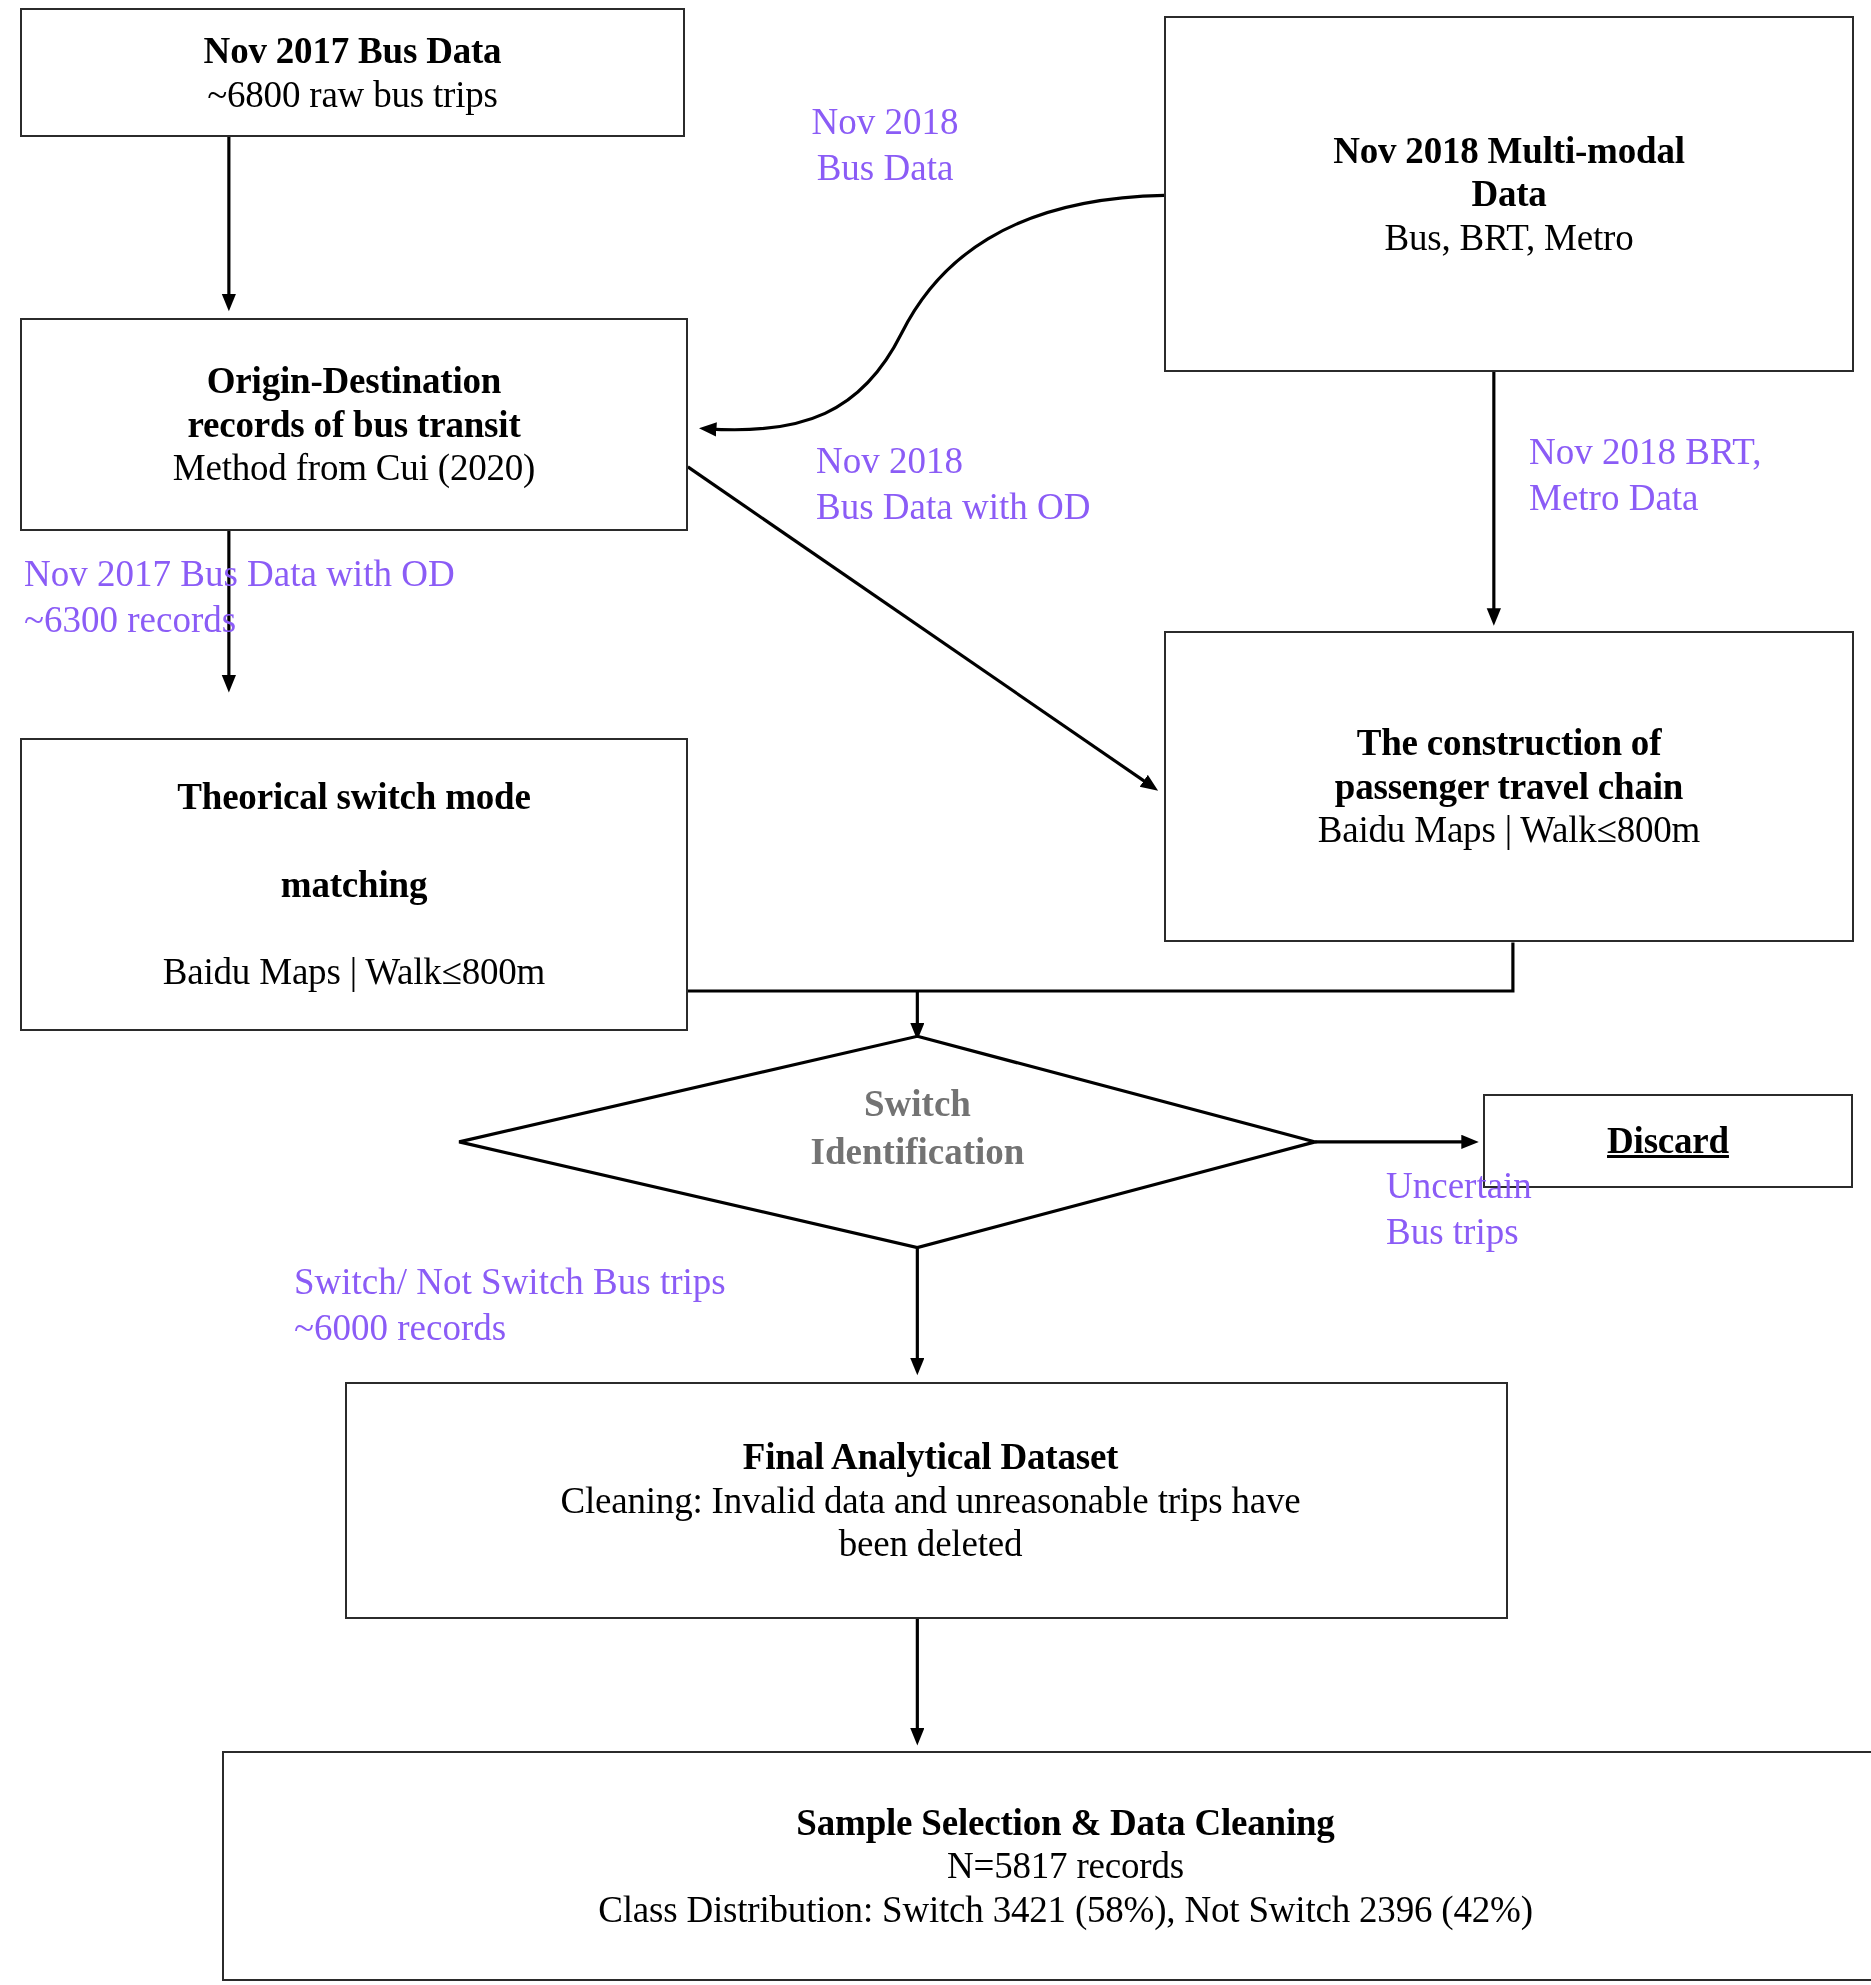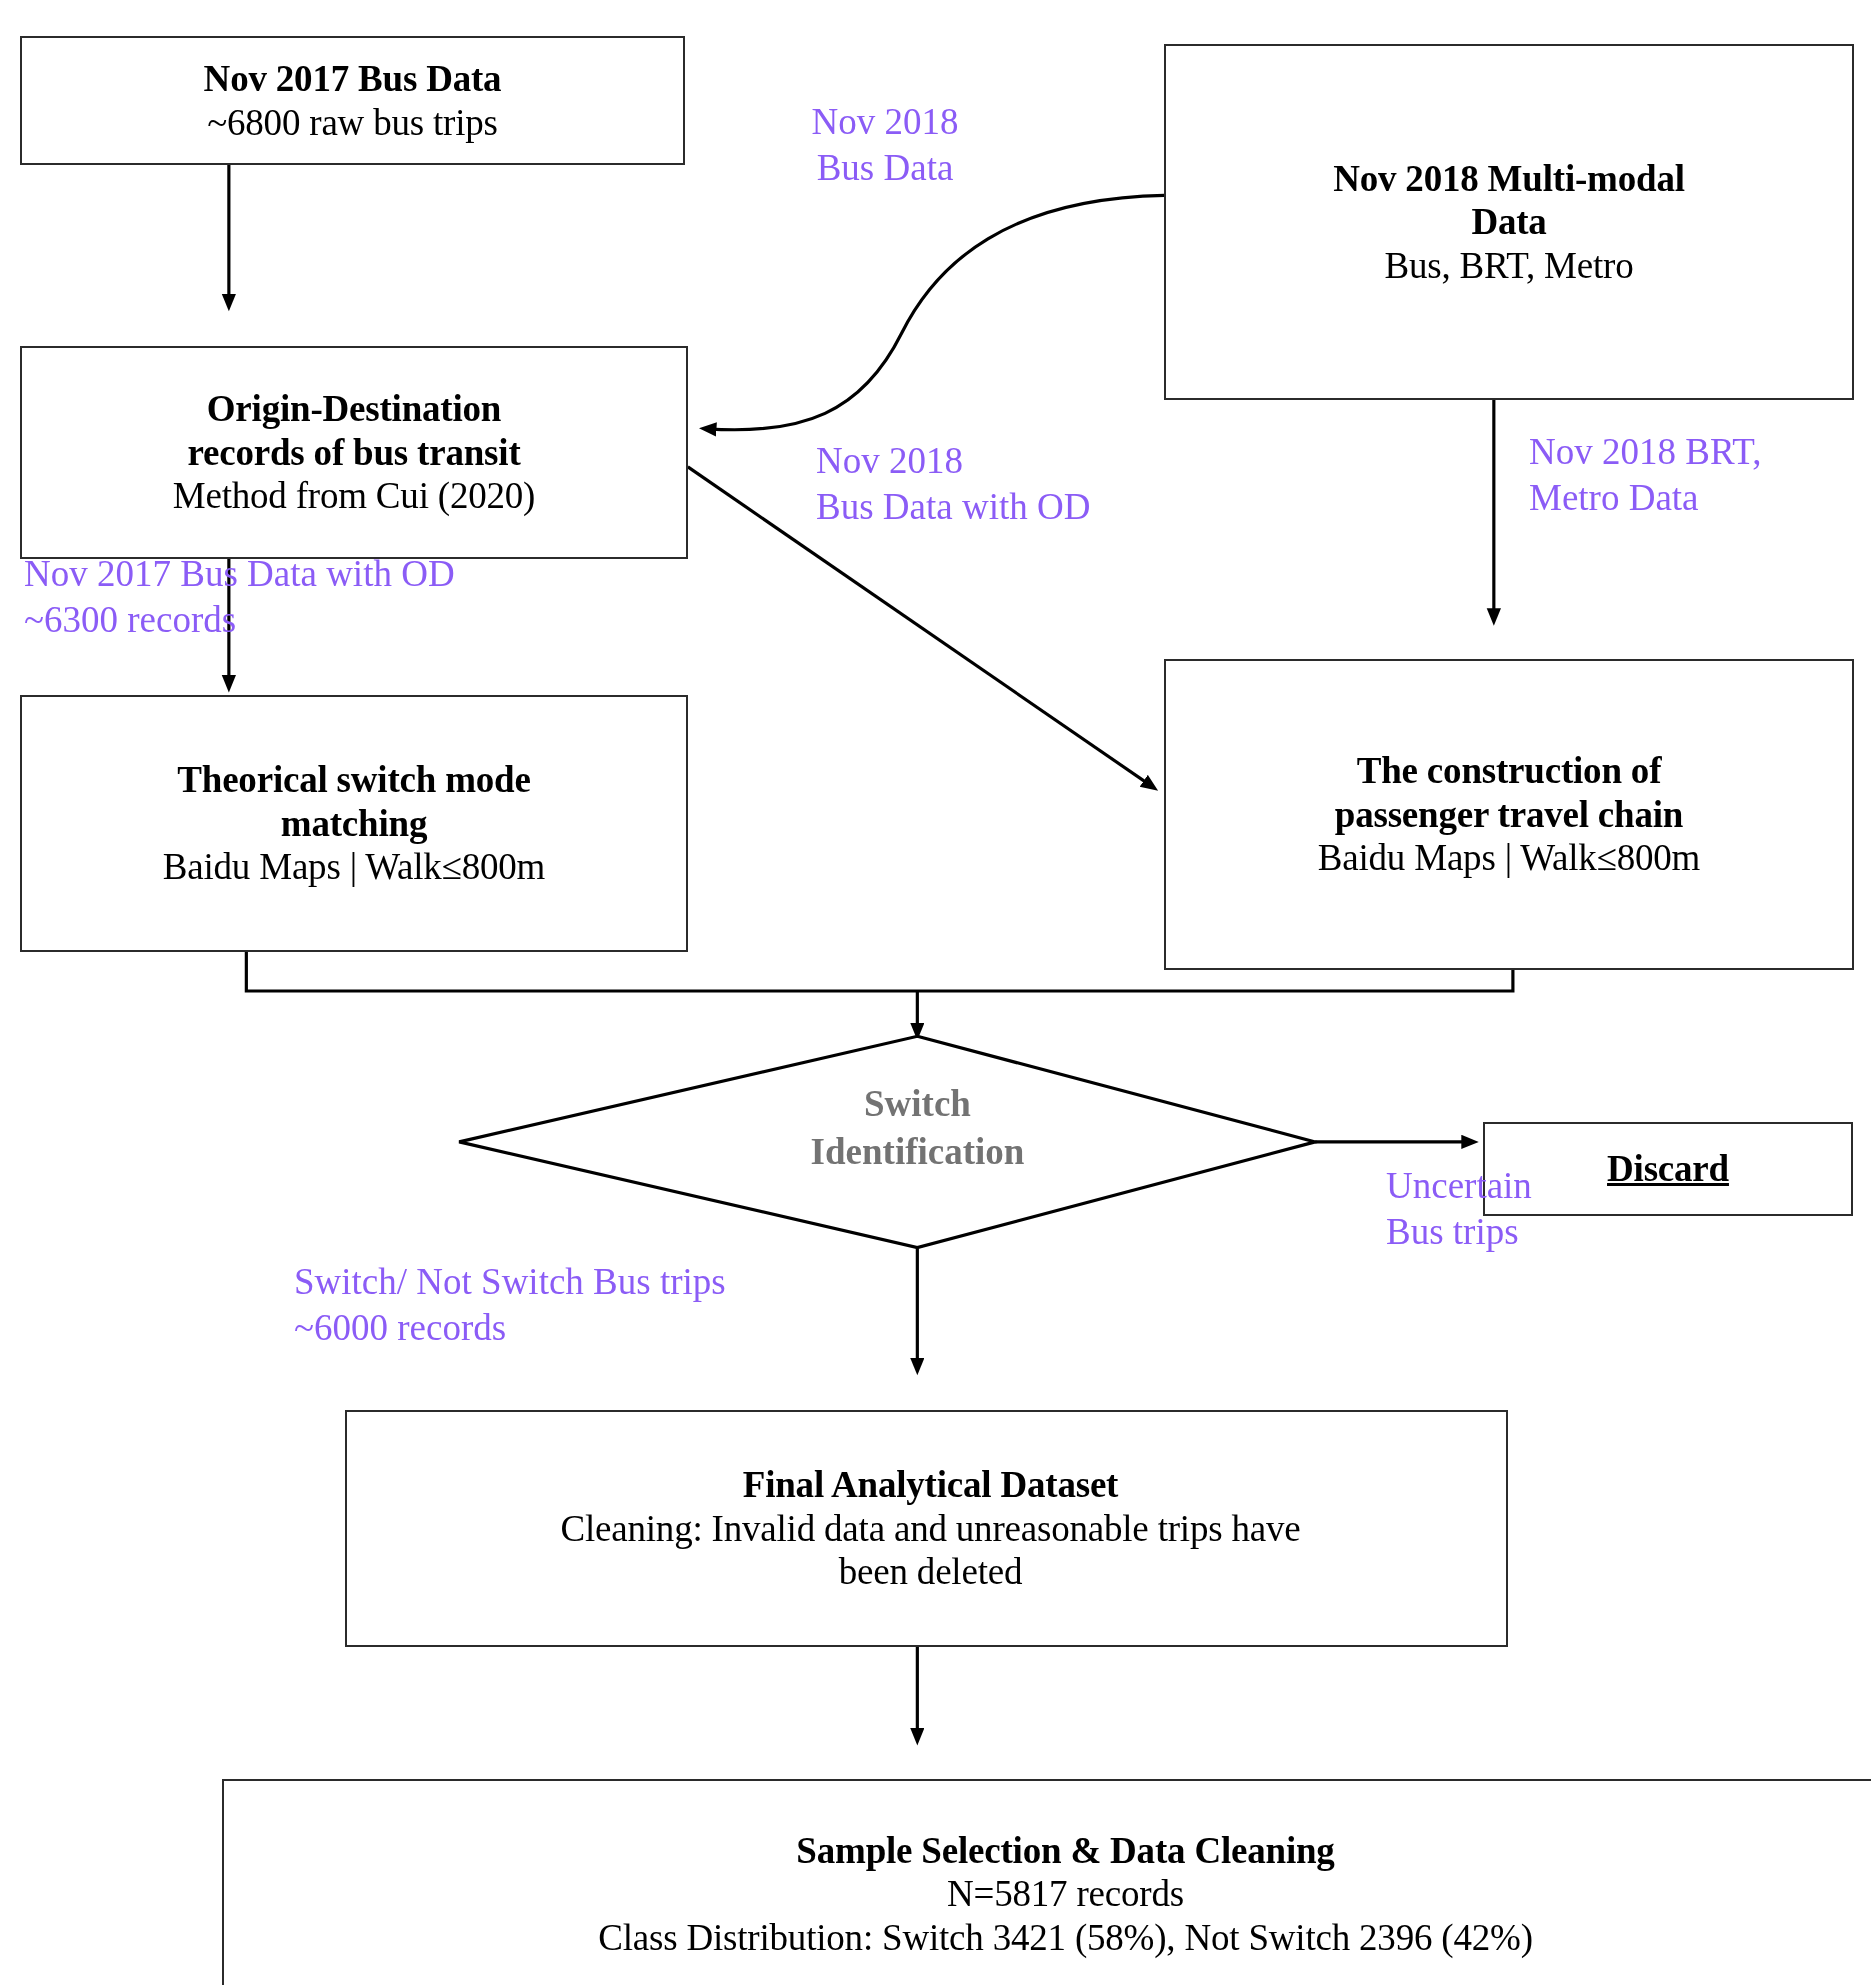--- a/index.html
+++ b/index.html
@@ -27,21 +27,20 @@
     box-sizing: border-box;
     border: 2.4px solid #2b2b2b;
     background: #ffffff;
     display: flex;
     flex-direction: column;
     align-items: center;
     justify-content: center;
     text-align: center;
     color: #000000;
     line-height: 1.18;
-    margin-top: 28px;
   }
   .node .ttl {
     font-weight: bold;
     font-size: 37px;
     letter-spacing: -0.2px;
   }
   .node .sub {
     font-weight: normal;
     font-size: 37px;
     letter-spacing: -0.2px;
@@ -132,21 +131,21 @@
     <div class="ttl">Data</div>
     <div class="sub">Bus, BRT, Metro</div>
   </div>
 
   <div class="node" style="left:20px; top:318px; width:668px; height:213px;">
     <div class="ttl">Origin-Destination</div>
     <div class="ttl">records of bus transit</div>
     <div class="sub">Method from Cui (2020)</div>
   </div>
 
-  <div class="node" style="left:20px; top:667px; width:668px; height:257px;">
+  <div class="node" style="left:20px; top:738px; width:668px; height:293px;gap:44px;">
     <div class="ttl">Theorical switch mode</div>
     <div class="ttl">matching</div>
     <div class="sub">Baidu Maps | Walk≤800m</div>
   </div>
 
   <div class="node" style="left:1164px; top:631px; width:690px; height:311px;">
     <div class="ttl">The construction of</div>
     <div class="ttl">passenger travel chain</div>
     <div class="sub">Baidu Maps | Walk≤800m</div>
   </div>

